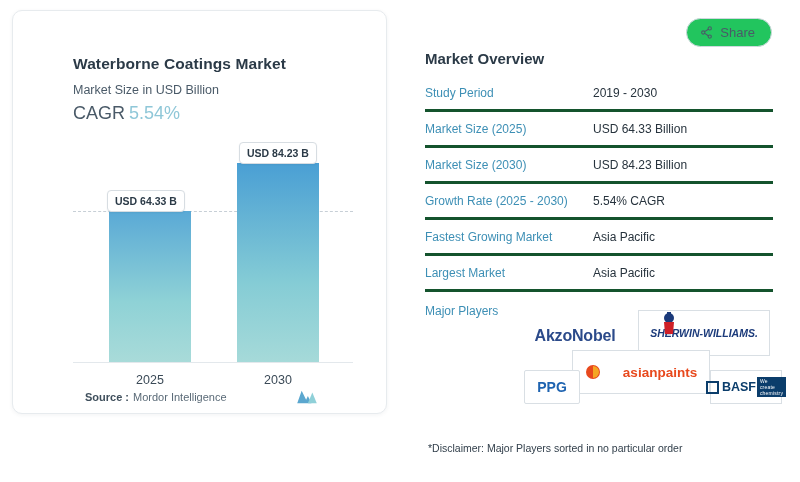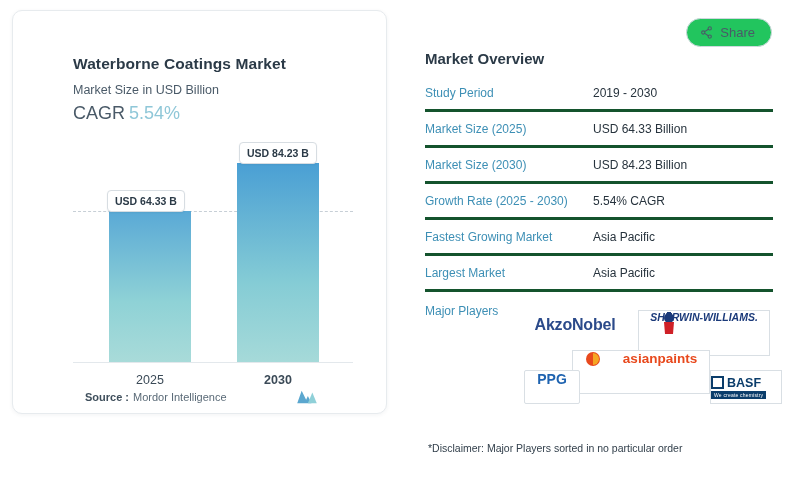--- a/index.html
+++ b/index.html
@@ -127,21 +127,21 @@
   }
   .x-tick {
     position: absolute;
     bottom: 28px;
     font-size: 12.5px;
     color: #3b4a57;
     text-align: center;
     width: 82px;
   }
   .x-tick-1 { left: 96px; }
-  .x-tick-2 { left: 224px; font-weight: bold; }
+  .x-tick-2 { left: 224px; }
 
   .source {
     position: absolute;
     left: 72px;
     bottom: 10px;
     font-size: 11px;
     color: #3f4f5c;
   }
   .source .src-word {
     font-weight: bold;
@@ -220,21 +220,21 @@
     left: 510px;
     top: 310px;
     width: 270px;
     height: 100px;
   }
   .logo-box {
     position: absolute;
     background: #ffffff;
     border: 1px solid #d9dfe4;
     display: flex;
-    align-items: flex-start;
+    align-items: center;
     justify-content: center;
     box-sizing: border-box;
   }
   .logo-akzo {
     left: 8px; top: 6px; width: 114px; height: 40px;
     border: none;
     font-size: 16px; font-weight: bold; color: #2b4a8a; letter-spacing: -0.2px;
   }
   .logo-sherwin {
     left: 128px; top: 0px; width: 132px; height: 46px;
@@ -255,21 +255,21 @@
   .asian-mark {
     width: 16px; height: 16px;
   }
   .logo-ppg {
     left: 14px; top: 60px; width: 56px; height: 34px;
     font-size: 14px; font-weight: bold; color: #1e63b0;
     border-radius: 2px;
   }
   .logo-basf {
     left: 200px; top: 60px; width: 72px; height: 34px;
-    flex-direction: column; gap: 1px;
+    flex-direction: row; gap: 1px;
   }
   .basf-top {
     font-size: 12.5px; font-weight: bold; color: #0b3d6b;
     display: flex; align-items: center; gap: 3px;
   }
   .basf-sq {
     width: 9px; height: 9px; border: 2px solid #0b3d6b; display: inline-block;
   }
   .basf-sub {
     font-size: 5px; color: #ffffff; background: #0b3d6b; padding: 1px 3px; letter-spacing: 0.2px;

